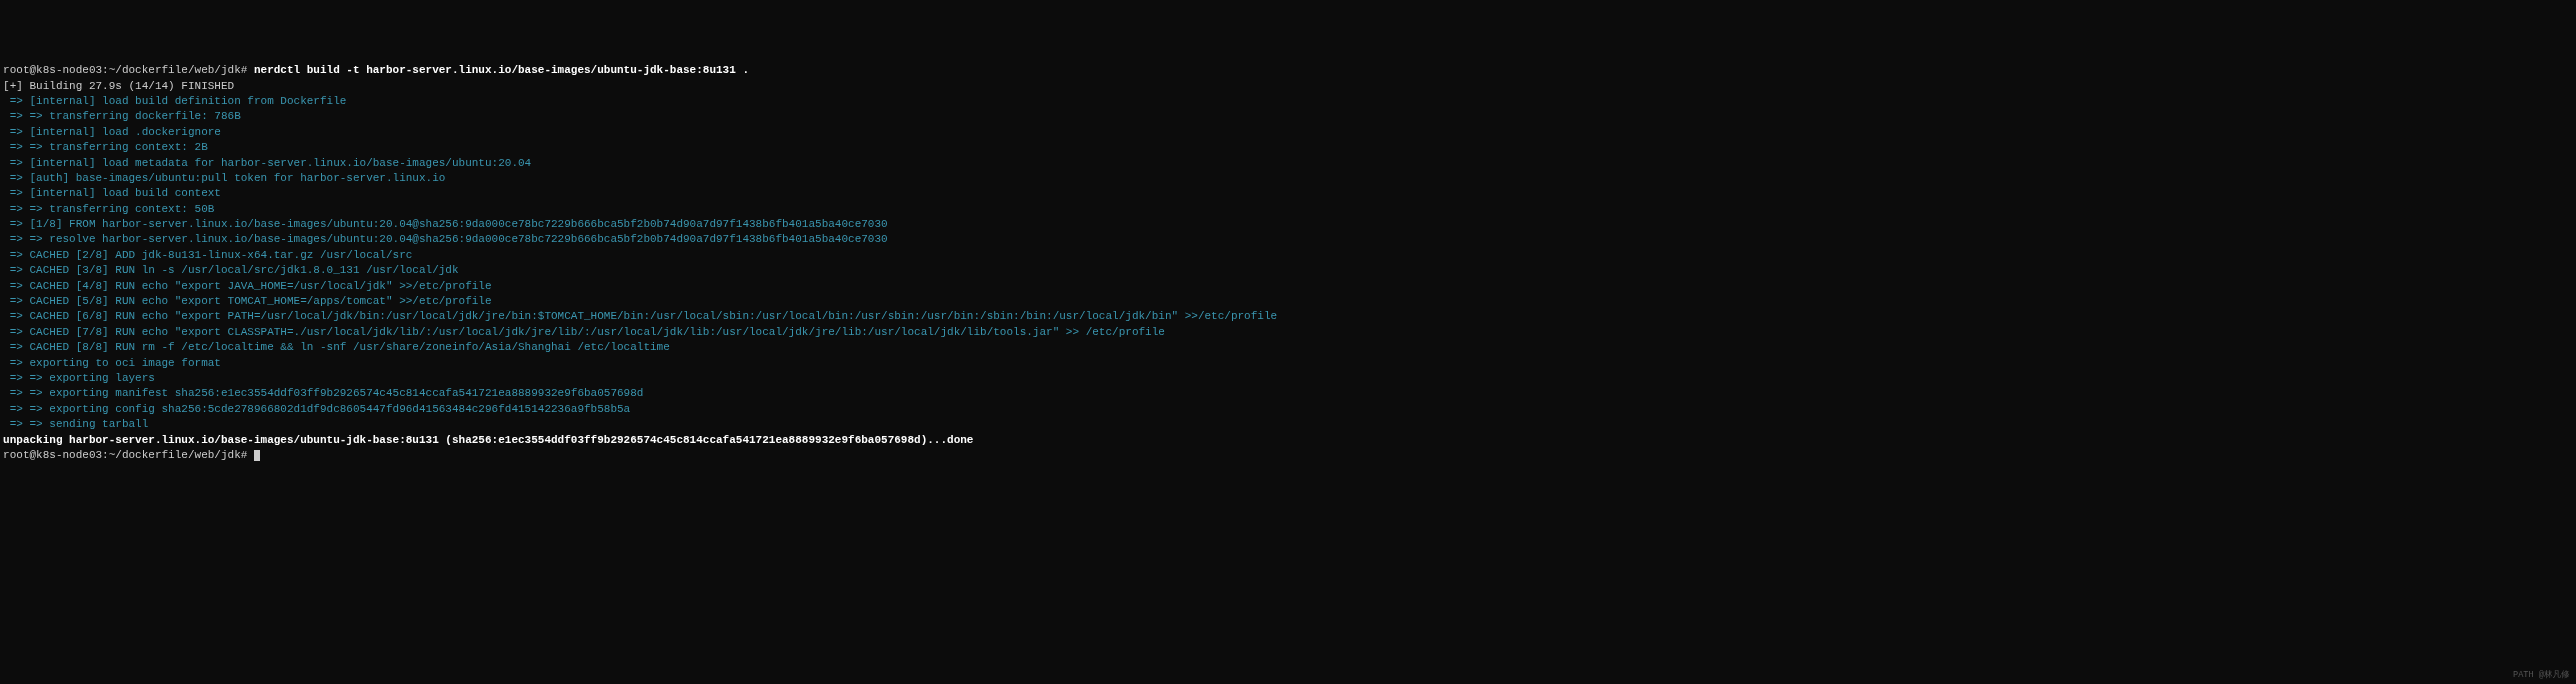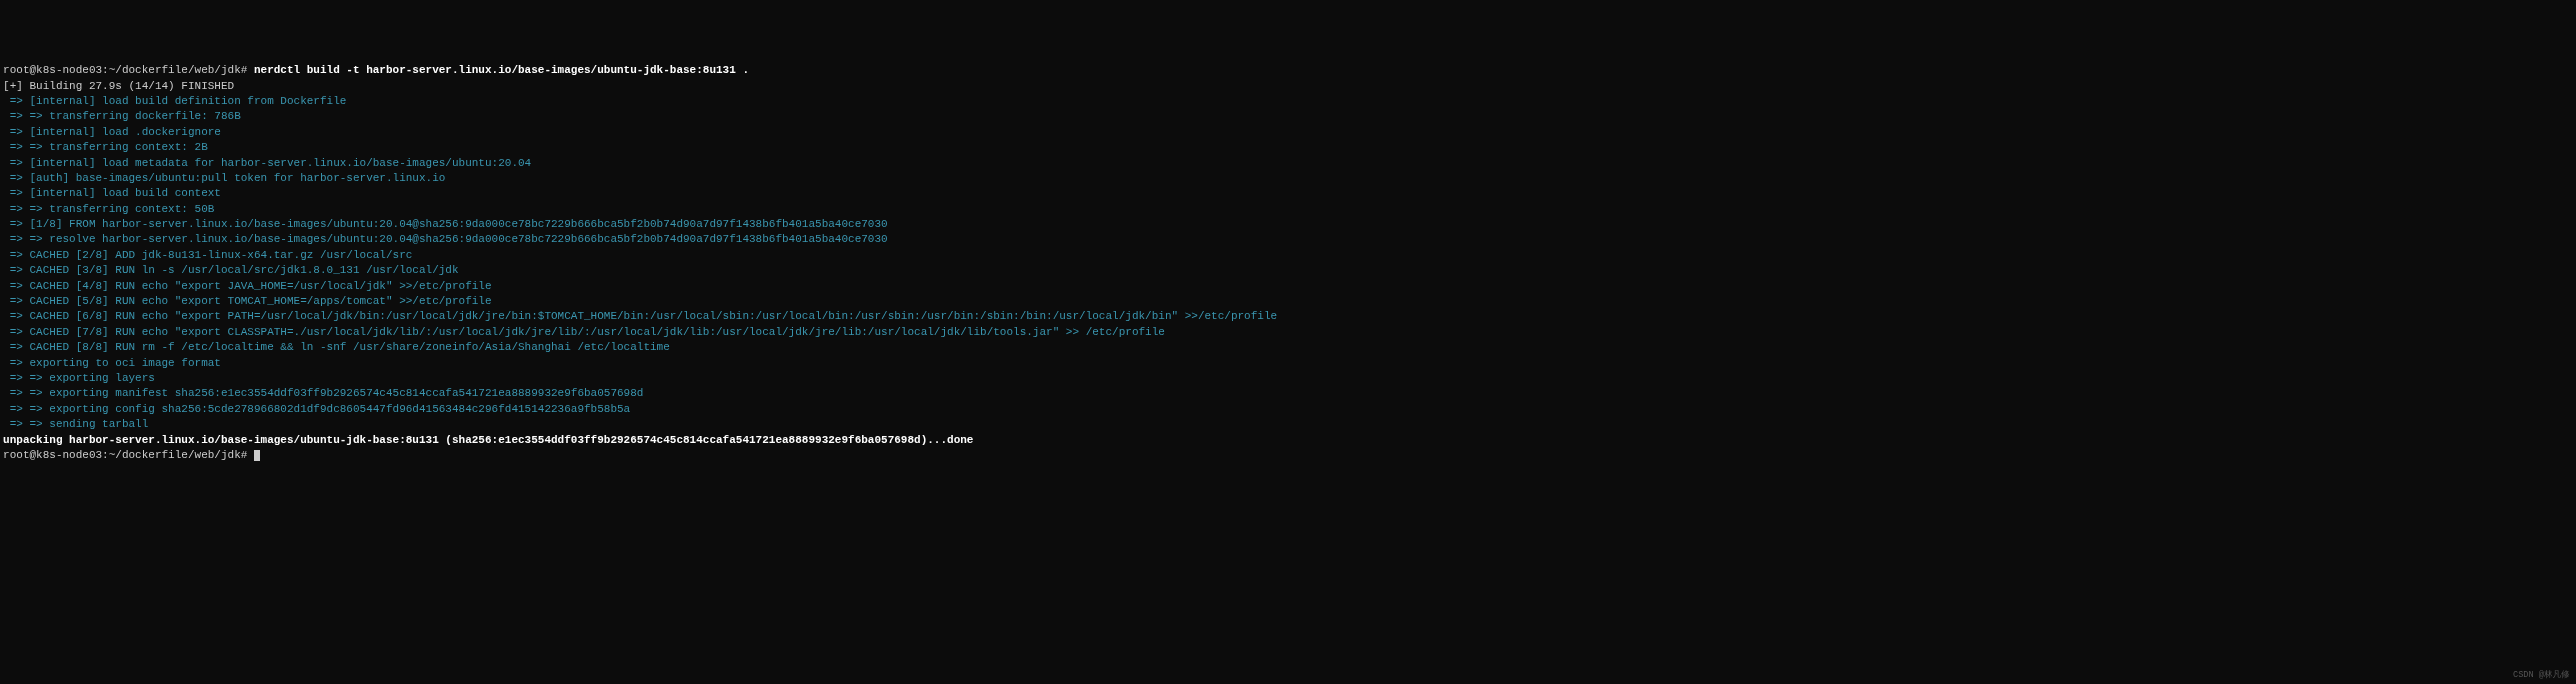--- a/index.html
+++ b/index.html
@@ -49,17 +49,17 @@
       vertical-align: middle;
     }
   </style>
 </head>
 <body>
 
 
 
 <div><span class="line"><span class="prompt-user">root@k8s-node03:~/dockerfile/web/jdk# </span><span class="white">nerdctl build -t harbor-server.linux.io/base-images/ubuntu-jdk-base:8u131 .</span></span><span class="line build-status">[+] Building 27.9s (14/14) FINISHED</span><div id="build-lines"><span class="line cyan"> =&gt; [internal] load build definition from Dockerfile</span><span class="line cyan"> =&gt; =&gt; transferring dockerfile: 786B</span><span class="line cyan"> =&gt; [internal] load .dockerignore</span><span class="line cyan"> =&gt; =&gt; transferring context: 2B</span><span class="line cyan"> =&gt; [internal] load metadata for harbor-server.linux.io/base-images/ubuntu:20.04</span><span class="line cyan"> =&gt; [auth] base-images/ubuntu:pull token for harbor-server.linux.io</span><span class="line cyan"> =&gt; [internal] load build context</span><span class="line cyan"> =&gt; =&gt; transferring context: 50B</span><span class="line cyan"> =&gt; [1/8] FROM harbor-server.linux.io/base-images/ubuntu:20.04@sha256:9da000ce78bc7229b666bca5bf2b0b74d90a7d97f1438b6fb401a5ba40ce7030</span><span class="line cyan"> =&gt; =&gt; resolve harbor-server.linux.io/base-images/ubuntu:20.04@sha256:9da000ce78bc7229b666bca5bf2b0b74d90a7d97f1438b6fb401a5ba40ce7030</span><span class="line cyan"> =&gt; CACHED [2/8] ADD jdk-8u131-linux-x64.tar.gz /usr/local/src</span><span class="line cyan"> =&gt; CACHED [3/8] RUN ln -s /usr/local/src/jdk1.8.0_131 /usr/local/jdk</span><span class="line cyan"> =&gt; CACHED [4/8] RUN echo "export JAVA_HOME=/usr/local/jdk" &gt;&gt;/etc/profile</span><span class="line cyan"> =&gt; CACHED [5/8] RUN echo "export TOMCAT_HOME=/apps/tomcat" &gt;&gt;/etc/profile</span><span class="line cyan"> =&gt; CACHED [6/8] RUN echo "export PATH=/usr/local/jdk/bin:/usr/local/jdk/jre/bin:$TOMCAT_HOME/bin:/usr/local/sbin:/usr/local/bin:/usr/sbin:/usr/bin:/sbin:/bin:/usr/local/jdk/bin" &gt;&gt;/etc/profile</span><span class="line cyan"> =&gt; CACHED [7/8] RUN echo "export CLASSPATH=./usr/local/jdk/lib/:/usr/local/jdk/jre/lib/:/usr/local/jdk/lib:/usr/local/jdk/jre/lib:/usr/local/jdk/lib/tools.jar" &gt;&gt; /etc/profile</span><span class="line cyan"> =&gt; CACHED [8/8] RUN rm -f /etc/localtime &amp;&amp; ln -snf /usr/share/zoneinfo/Asia/Shanghai /etc/localtime</span><span class="line cyan"> =&gt; exporting to oci image format</span><span class="line cyan"> =&gt; =&gt; exporting layers</span><span class="line cyan"> =&gt; =&gt; exporting manifest sha256:e1ec3554ddf03ff9b2926574c45c814ccafa541721ea8889932e9f6ba057698d</span><span class="line cyan"> =&gt; =&gt; exporting config sha256:5cde278966802d1df9dc8605447fd96d41563484c296fd415142236a9fb58b5a</span><span class="line cyan"> =&gt; =&gt; sending tarball</span></div><span class="line white">unpacking harbor-server.linux.io/base-images/ubuntu-jdk-base:8u131 (sha256:e1ec3554ddf03ff9b2926574c45c814ccafa541721ea8889932e9f6ba057698d)...done</span><span class="line"><span class="prompt-user">root@k8s-node03:~/dockerfile/web/jdk# </span><span class="cursor"></span></span></div>
 
-<div class="watermark">CSDN @林凡修</div>
+<div class="watermark">PATH @林凡修</div>
 
 
 
 
 
 </body></html>

